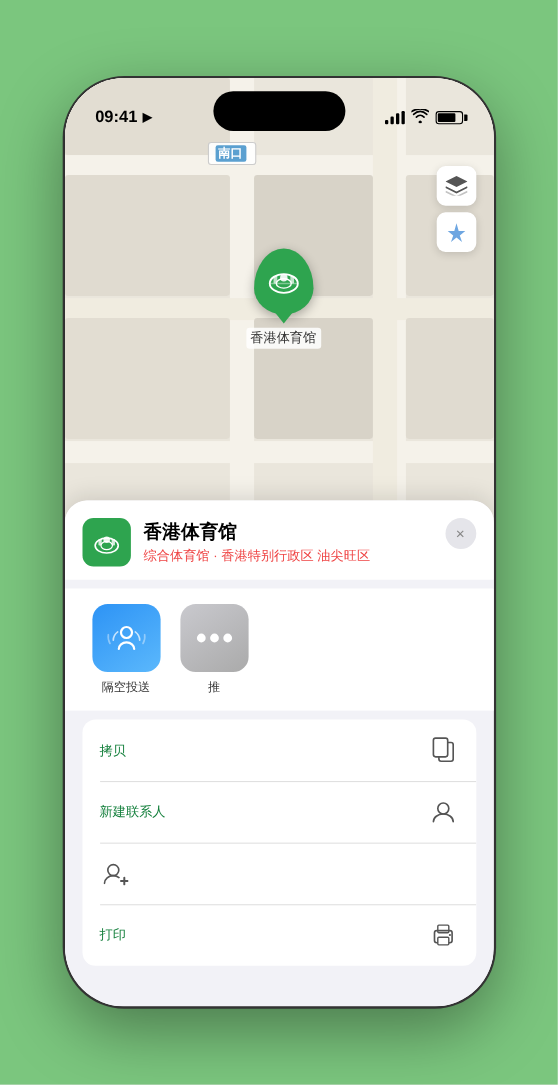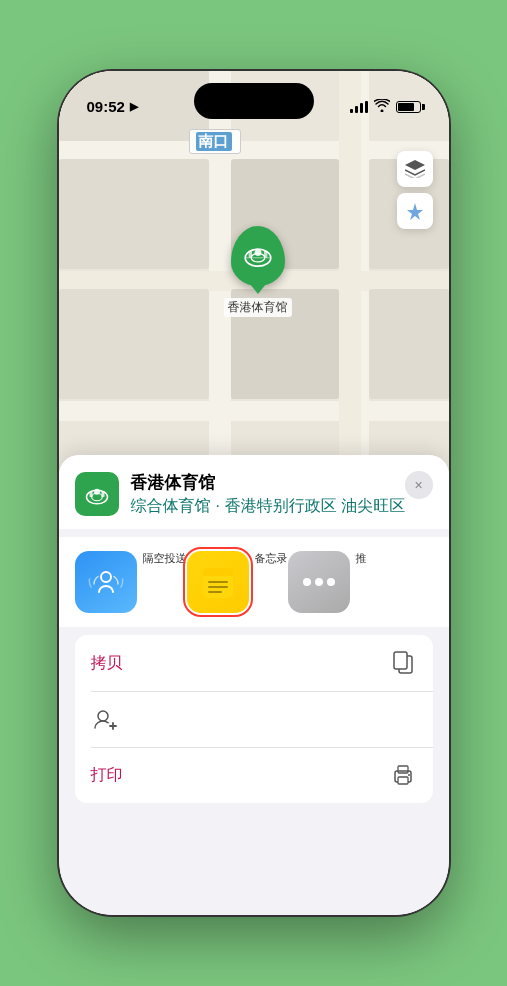--- a/index.html
+++ b/index.html
@@ -248,22 +248,22 @@
       flex: 1;
     }
 
     .venue-name {
       font-size: 17px;
       font-weight: 600;
       color: #000;
     }
 
     .venue-desc {
-      font-size: 16px;
-      color: #0f766e;
+      font-size: 12px;
+      color: #ef4444;
       margin-top: 2px;
     }
 
     .close-btn {
       position: absolute;
       top: 16px;
       right: 16px;
       width: 28px;
       height: 28px;
       background: #e5e5ea;
@@ -287,21 +287,22 @@
       display: flex;
       align-items: center;
       padding: 14px 16px;
       background: white;
       gap: 0;
       overflow: hidden;
     }
 
     .share-item {
       display: flex;
-      align-items: flex-start;
+      flex-direction: column;
+      align-items: center;
       gap: 6px;
       min-width: 80px;
     }
 
     .share-icon-wrap {
       width: 62px;
       height: 62px;
       border-radius: 14px;
       display: flex;
       align-items: center;
@@ -355,22 +356,22 @@
     .action-item + .action-item::before {
       content: '';
       position: absolute;
       top: 0; left: 16px; right: 0;
       height: 0.5px;
       background: #e0e0e0;
     }
 
     .action-text {
       flex: 1;
-      font-size: 16px;
-      color: #be185d;
+      font-size: 12px;
+      color: #15803d;
     }
 
     .action-icon {
       width: 28px;
       height: 28px;
       display: flex;
       align-items: center;
       justify-content: center;
       color: #555;
       font-size: 20px;
@@ -407,21 +408,21 @@
 </head>
 <body>
 
 <div class="phone-frame">
   <div class="phone-screen">
 
     <div class="dynamic-island"></div>
 
     <div class="status-bar">
       <div class="status-time">
-        <span>09:52</span>
+        <span>09:41</span>
         <span style="font-size:11px; margin-left:2px;">▶</span>
       </div>
       <div class="status-icons">
         <div class="signal-bars">
           <div class="signal-bar" style="height:4px;"></div>
           <div class="signal-bar" style="height:7px;"></div>
           <div class="signal-bar" style="height:10px;"></div>
           <div class="signal-bar" style="height:12px;"></div>
         </div>
         <div class="wifi-icon">
@@ -450,21 +451,21 @@
 
         <div style="position:absolute; top:88px; left:0; width:150px; height:110px; background:#e0dbd0; border-radius:3px;"></div>
         <div style="position:absolute; top:88px; left:172px; width:108px; height:110px; background:#d8d3c8; border-radius:3px;"></div>
         <div style="position:absolute; top:88px; right:0; width:80px; height:110px; background:#e0dbd0; border-radius:3px;"></div>
         <div style="position:absolute; top:218px; left:0; width:150px; height:110px; background:#e2ddd2; border-radius:3px;"></div>
         <div style="position:absolute; top:218px; left:172px; width:108px; height:110px; background:#d8d3c8; border-radius:3px;"></div>
         <div style="position:absolute; top:218px; right:0; width:80px; height:110px; background:#e0dbd0; border-radius:3px;"></div>
         <div style="position:absolute; top:0; left:0; width:150px; height:70px; background:#e2ddd2; border-radius:3px;"></div>
 
         <div style="position:absolute; top:58px; left:130px; display:flex; align-items:center; background:rgba(255,255,255,0.9); padding:2px 6px; border-radius:3px; border:1px solid #ccc; z-index:10;">
-          <span style="font-size:15px; color:#666; margin-right:2px; background:#5ba0d0; color:white; padding:0px 3px; border-radius:2px; font-weight:bold;">南口</span>
+          <span style="font-size:11px; color:#666; margin-right:2px; background:#5ba0d0; color:white; padding:0px 3px; border-radius:2px; font-weight:bold;">南口</span>
         </div>
 
         <div class="map-controls">
           <div class="map-ctrl-btn">
             <svg width="20" height="18" viewBox="0 0 20 18" fill="none">
               <path d="M10 0L0 5l10 5 10-5L10 0z" fill="#555"></path>
               <path d="M0 10l10 5 10-5" stroke="#555" stroke-width="1.5" fill="none"></path>
               <path d="M0 14l10 5 10-5" stroke="#888" stroke-width="1.5" fill="none" opacity="0.5"></path>
             </svg>
           </div>
@@ -526,34 +527,20 @@
               <path d="M30 20C30 16.5 28 14 26 12.5" stroke="white" stroke-width="1.5" stroke-linecap="round" fill="none" opacity="0.7"></path>
               <path d="M3 23C1.5 20.5 1 18 1.5 15" stroke="white" stroke-width="1.5" stroke-linecap="round" fill="none" opacity="0.4"></path>
               <path d="M33 23C34.5 20.5 35 18 34.5 15" stroke="white" stroke-width="1.5" stroke-linecap="round" fill="none" opacity="0.4"></path>
             </svg>
           </div>
           <span class="share-label">隔空投送</span>
         </div>
 
 
 
-        <div class="share-item">
-          <div class="share-icon-wrap notes" style="position:relative; overflow:visible;">
-            <svg width="44" height="44" viewBox="0 0 44 44" fill="none">
-
-              <rect x="7" y="8" width="30" height="30" rx="6" fill="#ffd60a"></rect>
-              <rect x="7" y="8" width="30" height="8" rx="6" fill="#ffcc00"></rect>
-              <rect x="7" y="12" width="30" height="4" fill="#ffcc00"></rect>
-              <line x1="13" y1="22" x2="31" y2="22" stroke="rgba(0,0,0,0.35)" stroke-width="2" stroke-linecap="round"></line>
-              <line x1="13" y1="27" x2="31" y2="27" stroke="rgba(0,0,0,0.35)" stroke-width="2" stroke-linecap="round"></line>
-              <line x1="13" y1="32" x2="25" y2="32" stroke="rgba(0,0,0,0.35)" stroke-width="2" stroke-linecap="round"></line>
-            </svg>
-          </div>
-          <span class="share-label">备忘录</span>
-        </div>
 
         <div class="share-item">
           <div class="share-icon-wrap more">
             <div class="more-dots">
               <div class="more-dot"></div>
               <div class="more-dot"></div>
               <div class="more-dot"></div>
             </div>
           </div>
           <span class="share-label">推</span>
@@ -566,20 +553,29 @@
         <div class="action-item">
           <span class="action-text">拷贝</span>
           <div class="action-icon">
             <svg width="22" height="24" viewBox="0 0 22 24" fill="none">
               <rect x="7" y="5" width="13" height="17" rx="2" stroke="#555" stroke-width="1.5" fill="none"></rect>
               <rect x="2" y="1" width="13" height="17" rx="2" stroke="#555" stroke-width="1.5" fill="white"></rect>
             </svg>
           </div>
         </div>
 
+        <div class="action-item">
+          <span class="action-text">新建联系人</span>
+          <div class="action-icon">
+            <svg width="22" height="22" viewBox="0 0 22 22" fill="none">
+              <circle cx="11" cy="8" r="5" stroke="#555" stroke-width="1.5" fill="none"></circle>
+              <path d="M2 20C2 16.1 6.1 13 11 13C15.9 13 20 16.1 20 20" stroke="#555" stroke-width="1.5" stroke-linecap="round" fill="none"></path>
+            </svg>
+          </div>
+        </div>
 
         <div class="action-item">
           <div class="action-icon">
             <svg width="24" height="22" viewBox="0 0 24 22" fill="none">
               <circle cx="10" cy="8" r="5" stroke="#555" stroke-width="1.5" fill="none"></circle>
               <path d="M2 20C2 16.1 5.8 13 10 13C12 13 13.8 13.7 15.2 14.8" stroke="#555" stroke-width="1.5" stroke-linecap="round" fill="none"></path>
               <circle cx="20" cy="18" r="5" fill="white" stroke="#555" stroke-width="0"></circle>
               <line x1="20" y1="15" x2="20" y2="21" stroke="#555" stroke-width="1.8" stroke-linecap="round"></line>
               <line x1="17" y1="18" x2="23" y2="18" stroke="#555" stroke-width="1.8" stroke-linecap="round"></line>
             </svg>

